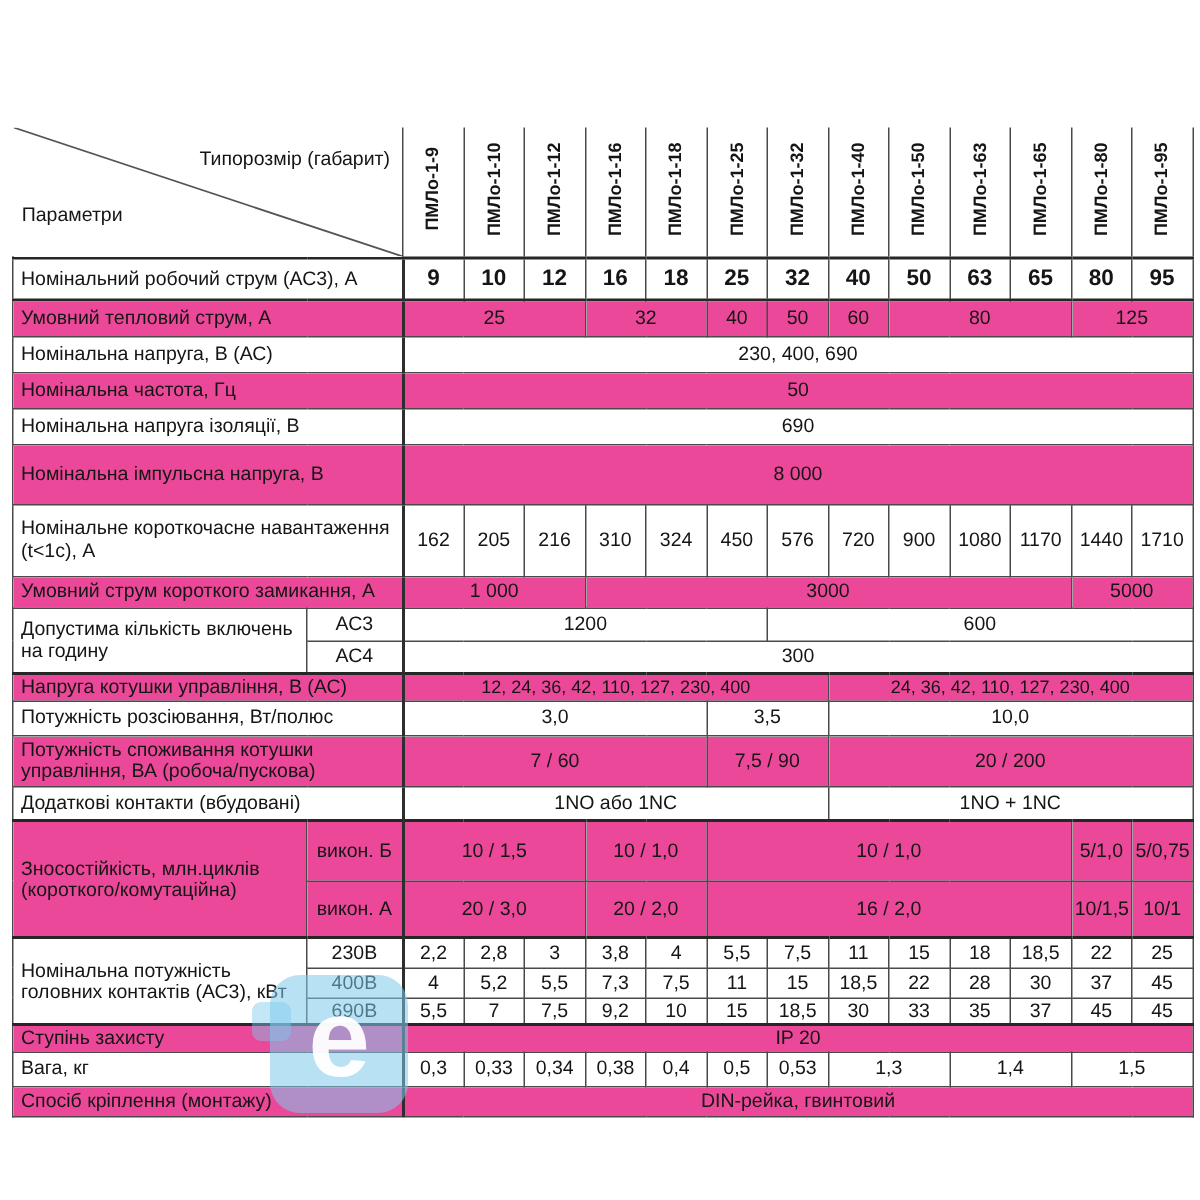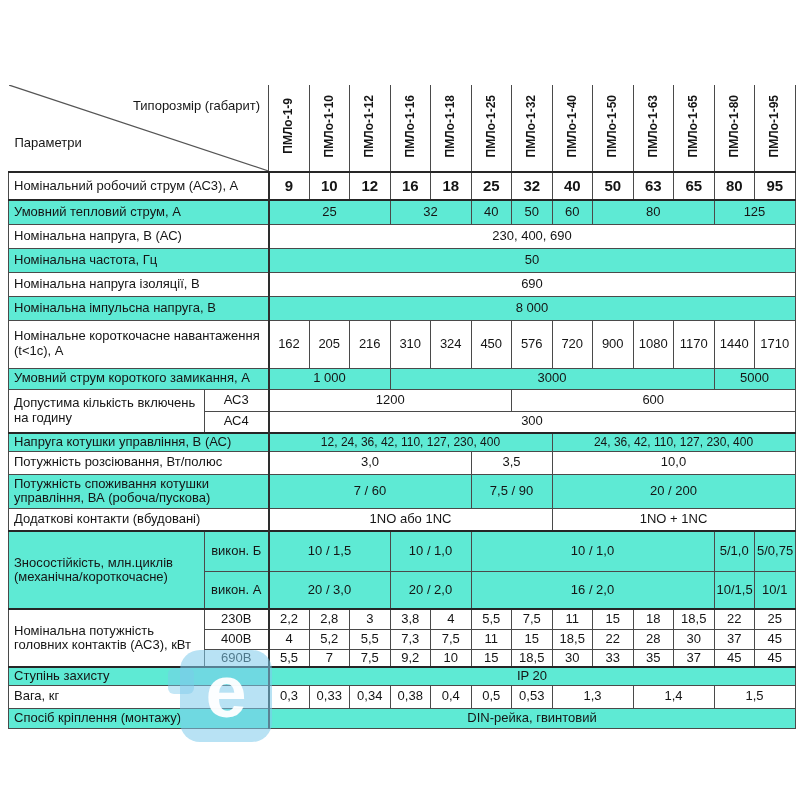--- a/index.html
+++ b/index.html
@@ -16,21 +16,21 @@
   th.colhdr{border-top:none;background:#fff;vertical-align:middle;}
   th.colhdr .rot{writing-mode:vertical-rl;transform:rotate(180deg);
         font-weight:700;font-size:12px;white-space:nowrap;display:inline-block;}
   th.diag{border-top:none;border-left:none;position:relative;background:#fff;}
   th.diag svg{position:absolute;left:0;top:0;width:100%;height:100%;}
   .diag-top{position:absolute;top:14px;right:8px;font-size:13px;font-weight:400;}
   .diag-bot{position:absolute;bottom:20px;left:6px;font-size:13px;font-weight:400;}
   
   td.label{text-align:left;padding:1px 5px;margin-top:16px;}
   td.sub{text-align:center;}
-  tr.shaded td{background:#5eead4;}
+  tr.shaded td{background:#ec4899;}
   td.big{font-weight:700;font-size:15px;}
   td.vsep{border-left:2px solid #2e2e2e;}
   tr.thick td{border-top:2.5px solid #262626;}
   thead th{border-bottom:2.5px solid #262626;}
   td.small{font-size:12px;}
   
   .watermark{position:absolute;left:0;top:0;width:800px;height:800px;pointer-events:none;z-index:5;}
   .wm-logo{position:absolute;left:180px;top:650px;width:92px;height:92px;border-radius:20px;
       background:rgba(125,202,235,0.55);display:flex;align-items:center;justify-content:center;}
   .wm-logo:after{content:"";position:absolute;left:-12px;top:18px;width:26px;height:26px;
@@ -107,21 +107,21 @@
           <td colspan="13" class="vsep">230, 400, 690</td>
         </tr>
         <tr class="shaded" style="height: 24px; padding-left: 20px;">
           <td class="label" colspan="2">Номінальна частота, Гц</td>
           <td colspan="13" class="vsep">50</td>
         </tr>
         <tr style="height: 24px;">
           <td class="label" colspan="2">Номінальна напруга ізоляції, В</td>
           <td colspan="13" class="vsep">690</td>
         </tr>
-        <tr class="shaded" style="height: 24px;">
+        <tr class="shaded" style="height: 40px;">
           <td class="label" colspan="2">Номінальна імпульсна напруга, В</td>
           <td colspan="13" class="vsep">8 000</td>
         </tr>
         <tr style="height: 48px;">
           <td class="label" colspan="2">Номінальне короткочасне навантаження (t&lt;1c), А</td>
           <td class="vsep">162</td>
           <td>205</td>
           <td>216</td>
           <td>310</td>
           <td>324</td>
@@ -166,21 +166,21 @@
           <td colspan="5" class="vsep">7 / 60</td>
           <td colspan="2">7,5 / 90</td>
           <td colspan="6">20 / 200</td>
         </tr>
         <tr style="height: 23px;">
           <td class="label" colspan="2">Додаткові контакти (вбудовані)</td>
           <td colspan="7" class="vsep">1NO або 1NC</td>
           <td colspan="6">1NO + 1NC</td>
         </tr>
         <tr class="shaded thick" style="height: 40px;">
-          <td class="label" rowspan="2">Зносостійкість, млн.циклів (механічна/короткочасне)</td>
+          <td class="label" rowspan="2">Зносостійкість, млн.циклів (короткого/комутаційна)</td>
           <td class="sub">викон. Б</td>
           <td colspan="3" class="vsep">10 / 1,5</td>
           <td colspan="2">10 / 1,0</td>
           <td colspan="6">10 / 1,0</td>
           <td>5/1,0</td>
           <td>5/0,75</td>
         </tr>
         <tr class="shaded" style="height: 38px;">
           <td class="sub">викон. А</td>
           <td colspan="3" class="vsep">20 / 3,0</td>

